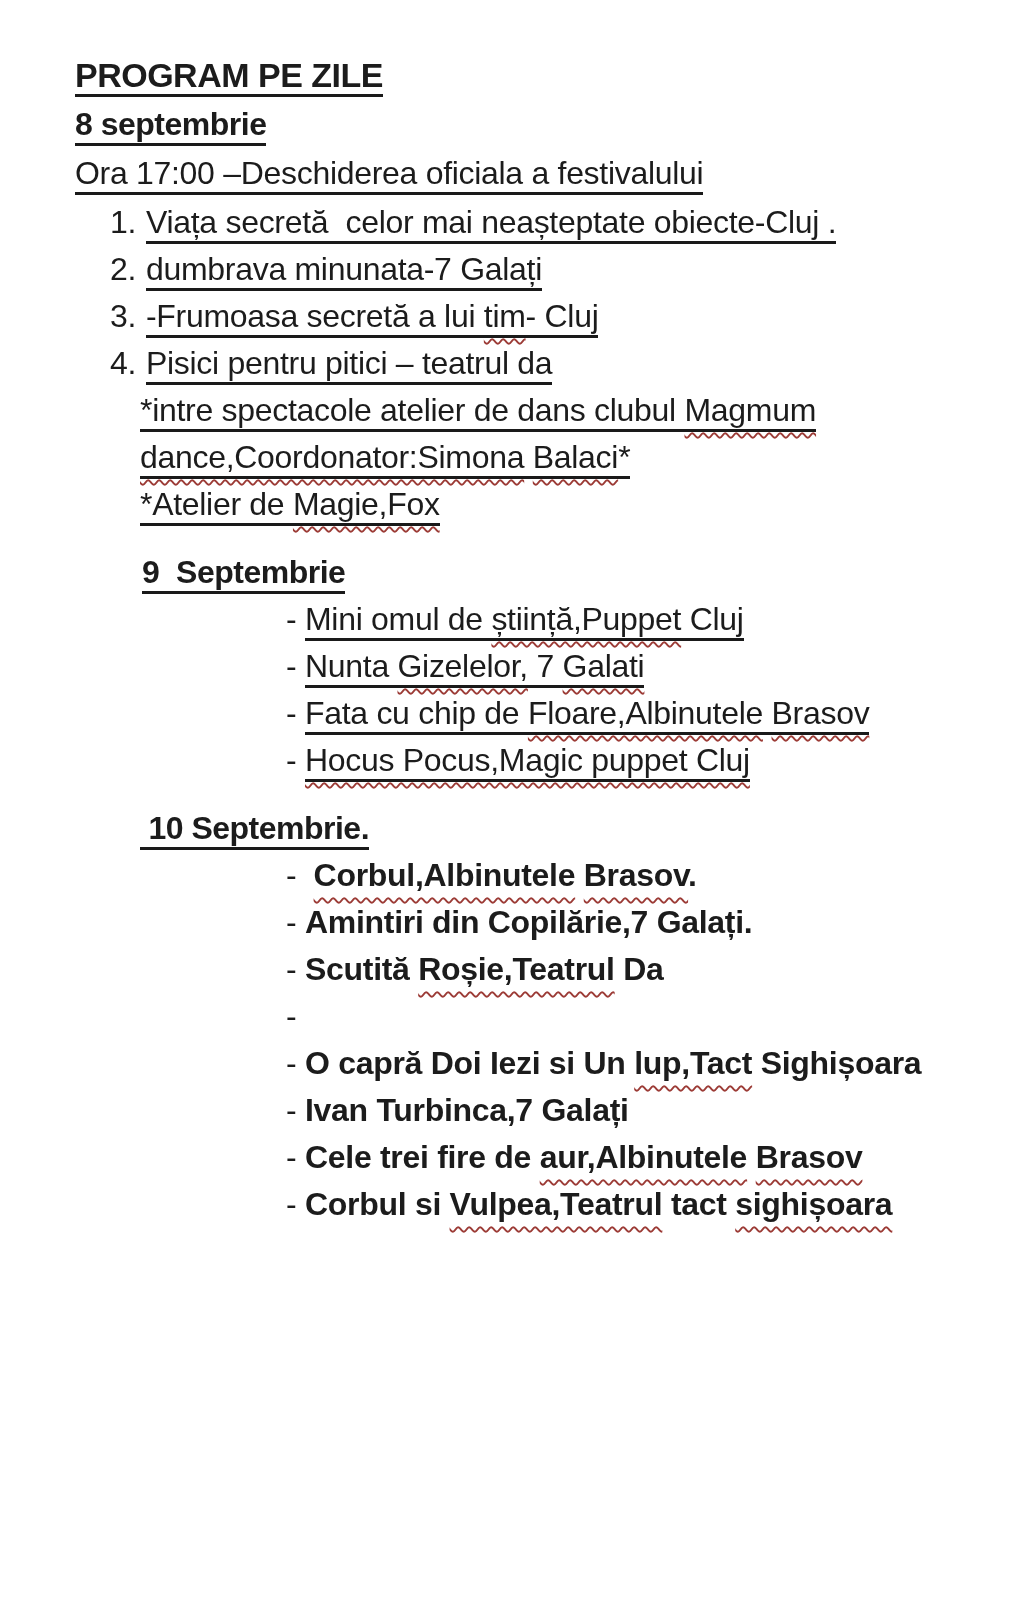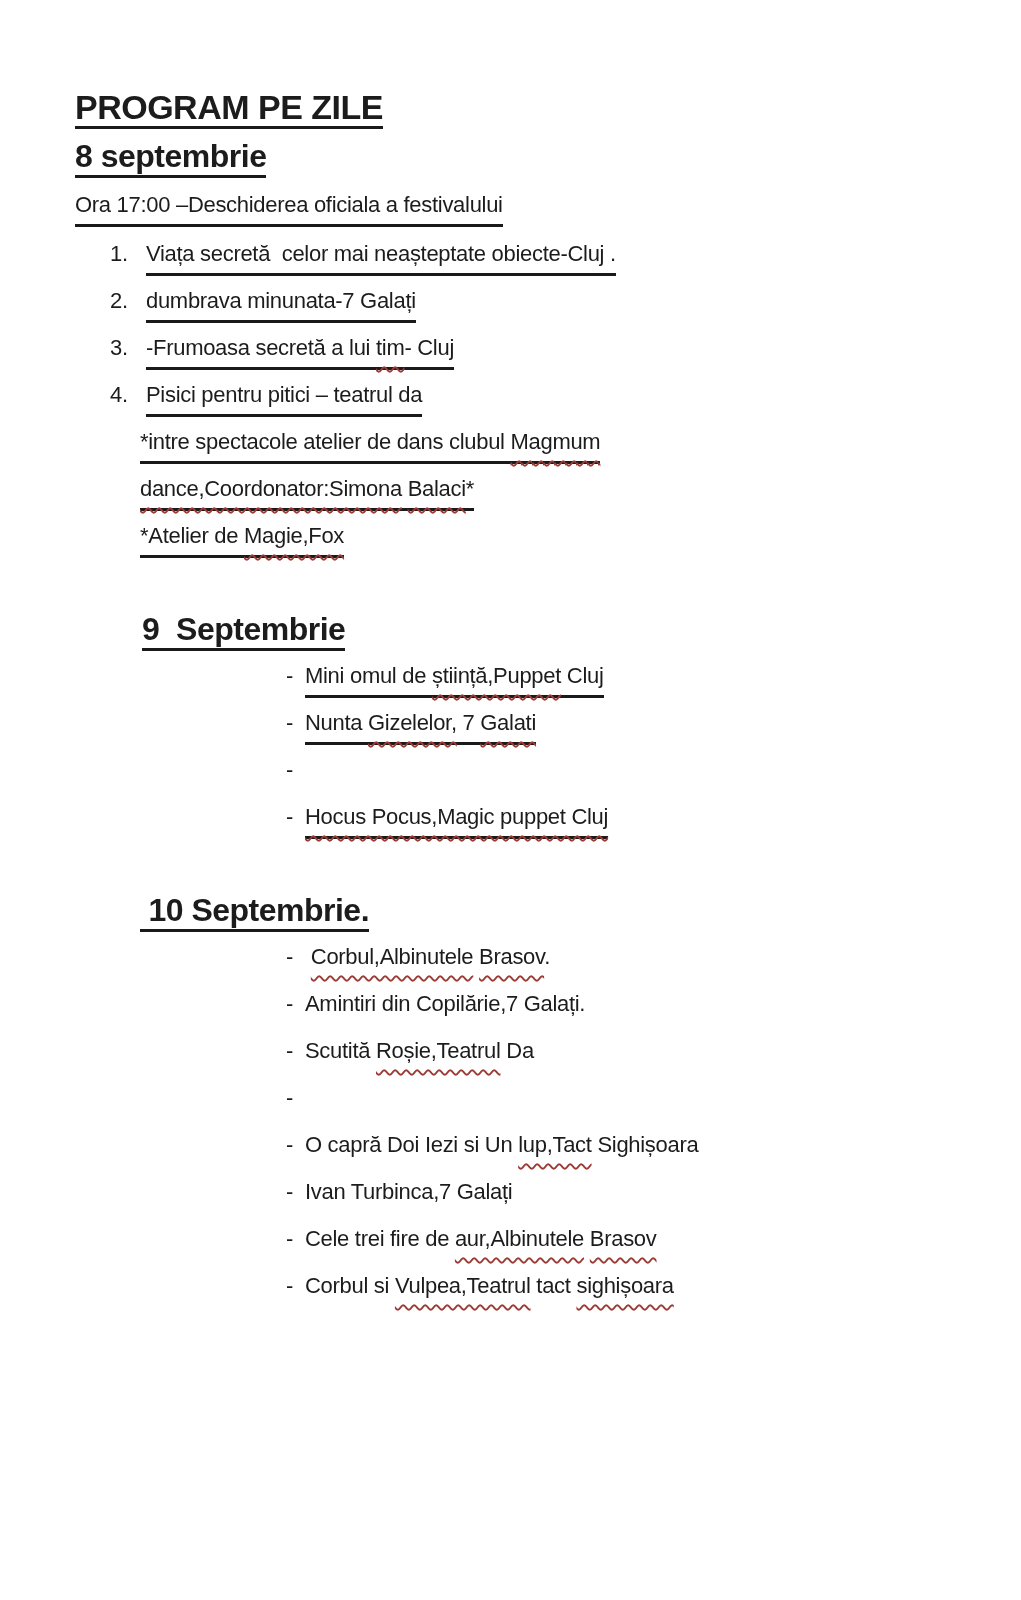--- a/index.html
+++ b/index.html
@@ -8,59 +8,59 @@
     background: #ffffff;
   }
   .page {
     position: relative;
     width: 961px;
     height: 1600px;
     background: var(--bg, #ffffff);
     overflow: hidden;
     font-family: "Liberation Sans", sans-serif;
     color: var(--txt, #1c1c1c);
-    padding-top: 88px;
+    padding-top: 56px;
     box-sizing: border-box;
   }
   .line {
     display: flex;
     align-items: flex-start;
     height: 47px;
-    font-size: 22px;
+    font-size: 32px;
     line-height: 38px;
     white-space: pre;
     letter-spacing: -0.3px;
   }
   .line.bold { font-weight: 700; letter-spacing: -0.5px; }
   .line.fs-title { font-size: 34px; }
   .line.fs-date  { font-size: 32px; }
 
   
   .ind-margin { padding-left: 75px; }
   .ind-num    { padding-left: 110px; }
   .ind-star   { padding-left: 140px; }
   .ind-h9     { padding-left: 142px; }
   .ind-h10    { padding-left: 140px; }
   .ind-h11    { padding-left: 305px; }
   .ind-dash   { padding-left: 286px; }
 
   
   .gap-para { margin-top: 2px; }
-  .gap-sect { margin-top: 46px; }
+  .gap-sect { margin-top: 21px; }
 
   .marker { display: inline-block; }
   .ind-num  .marker { width: 36px; }
   .ind-dash .marker { width: 19px; }
 
   
   .u-wrap {
     display: inline-block;
     border-bottom: 3px solid var(--ul, #1a1a1a);
   }
-  .text-wrap { display: inline-block; }
+  .text-wrap { display: inline-block; font-weight: bold; }
 
   
   .sq {
     text-decoration: underline;
     text-decoration-style: wavy;
     text-decoration-color: var(--sq, #9c3b36);
     text-decoration-thickness: 2px;
     text-underline-offset: 11px;
     text-decoration-skip-ink: none;
   }
@@ -75,21 +75,21 @@
     <div class="line ind-num gap-para"><span class="marker">1.</span><span class="u-wrap"><span>Viața secretă  celor mai neașteptate obiecte-Cluj .</span></span></div>
     <div class="line ind-num"><span class="marker">2.</span><span class="u-wrap"><span>dumbrava minunata-7 Galați</span></span></div>
     <div class="line ind-num"><span class="marker">3.</span><span class="u-wrap"><span>-Frumoasa secretă a lui </span><span class="sq">tim</span><span>- Cluj</span></span></div>
     <div class="line ind-num"><span class="marker">4.</span><span class="u-wrap"><span>Pisici pentru pitici – teatrul da</span></span></div>
     <div class="line ind-star"><span class="u-wrap"><span>*intre spectacole atelier de dans clubul </span><span class="sq">Magmum</span></span></div>
     <div class="line ind-star"><span class="u-wrap"><span class="sq">dance,Coordonator:Simona</span><span> </span><span class="sq">Balaci</span><span>*</span></span></div>
     <div class="line ind-star"><span class="u-wrap"><span>*Atelier de </span><span class="sq">Magie,Fox</span></span></div>
     <div class="line ind-h9 gap-sect bold fs-date"><span class="u-wrap"><span>9  Septembrie</span></span></div>
     <div class="line ind-dash"><span class="marker">-</span><span class="u-wrap"><span>Mini omul de </span><span class="sq">știință,Puppet</span><span> Cluj</span></span></div>
     <div class="line ind-dash"><span class="marker">-</span><span class="u-wrap"><span>Nunta </span><span class="sq">Gizelelor,</span><span> 7 </span><span class="sq">Galati</span></span></div>
-    <div class="line ind-dash"><span class="marker">-</span></div>
+    <div class="line ind-dash"><span class="marker">-</span><span class="u-wrap"><span>Fata cu chip de </span><span class="sq">Floare,Albinutele</span><span> </span><span class="sq">Brasov</span></span></div>
     <div class="line ind-dash"><span class="marker">-</span><span class="u-wrap"><span class="sq">Hocus Pocus,Magic puppet Cluj</span></span></div>
     <div class="line ind-h10 gap-sect bold fs-date"><span class="u-wrap"><span> 10 Septembrie.</span></span></div>
     <div class="line ind-dash"><span class="marker">-</span><span class="text-wrap"><span> </span><span class="sq">Corbul,Albinutele</span><span> </span><span class="sq">Brasov</span><span>.</span></span></div>
     <div class="line ind-dash"><span class="marker">-</span><span class="text-wrap"><span>Amintiri din Copilărie,7 Galați.</span></span></div>
     <div class="line ind-dash"><span class="marker">-</span><span class="text-wrap"><span>Scutită </span><span class="sq">Roșie,Teatrul</span><span> Da</span></span></div>
     <div class="line ind-dash"><span class="marker">-</span></div>
     <div class="line ind-dash"><span class="marker">-</span><span class="text-wrap"><span>O capră Doi Iezi si Un </span><span class="sq">lup,Tact</span><span> Sighișoara</span></span></div>
     <div class="line ind-dash"><span class="marker">-</span><span class="text-wrap"><span>Ivan Turbinca,7 Galați</span></span></div>
     <div class="line ind-dash"><span class="marker">-</span><span class="text-wrap"><span>Cele trei fire de </span><span class="sq">aur,Albinutele</span><span> </span><span class="sq">Brasov</span></span></div>
     <div class="line ind-dash"><span class="marker">-</span><span class="text-wrap"><span>Corbul si </span><span class="sq">Vulpea,Teatrul</span><span> tact </span><span class="sq">sighișoara</span></span></div>

